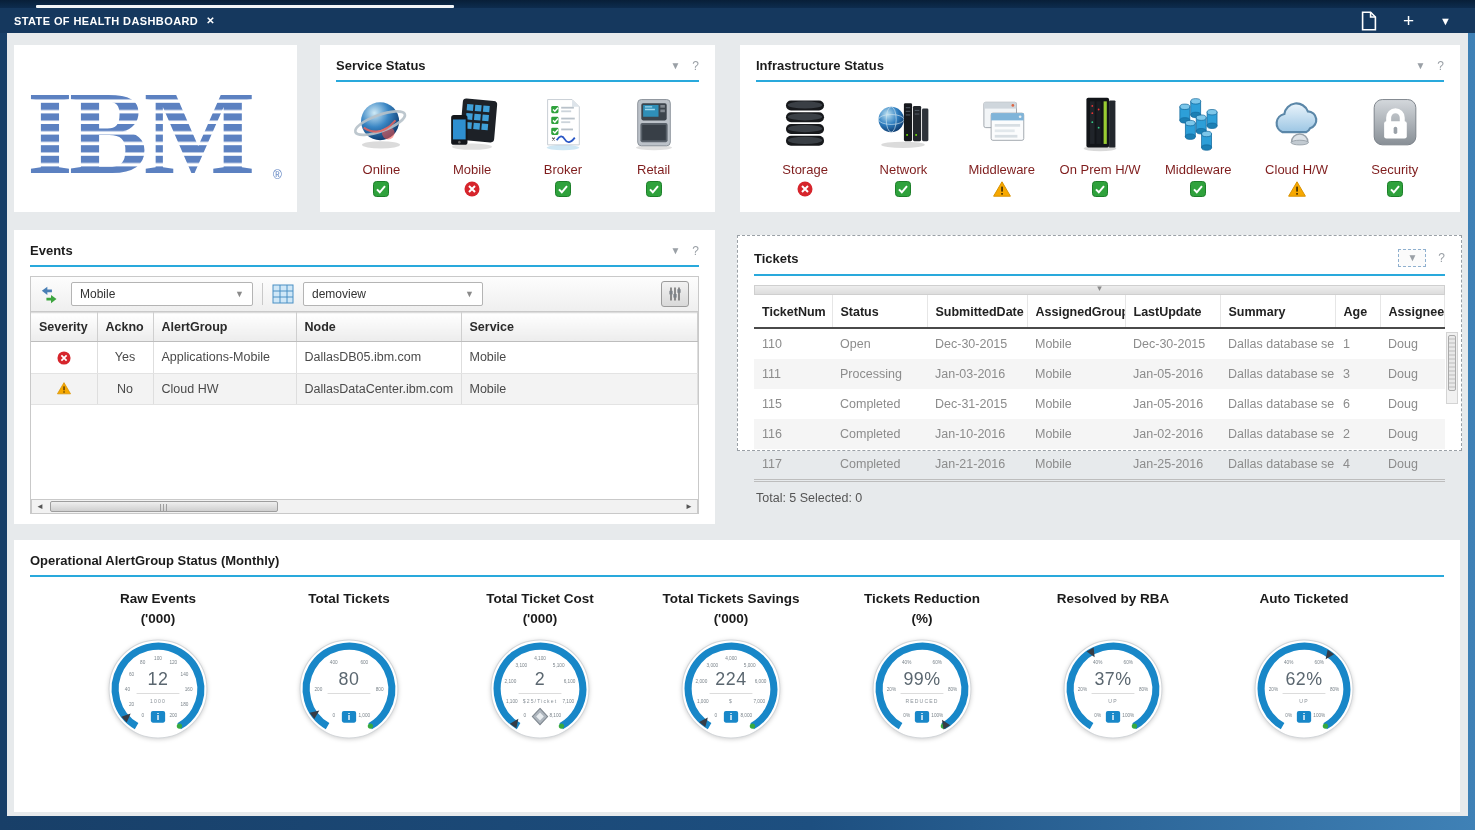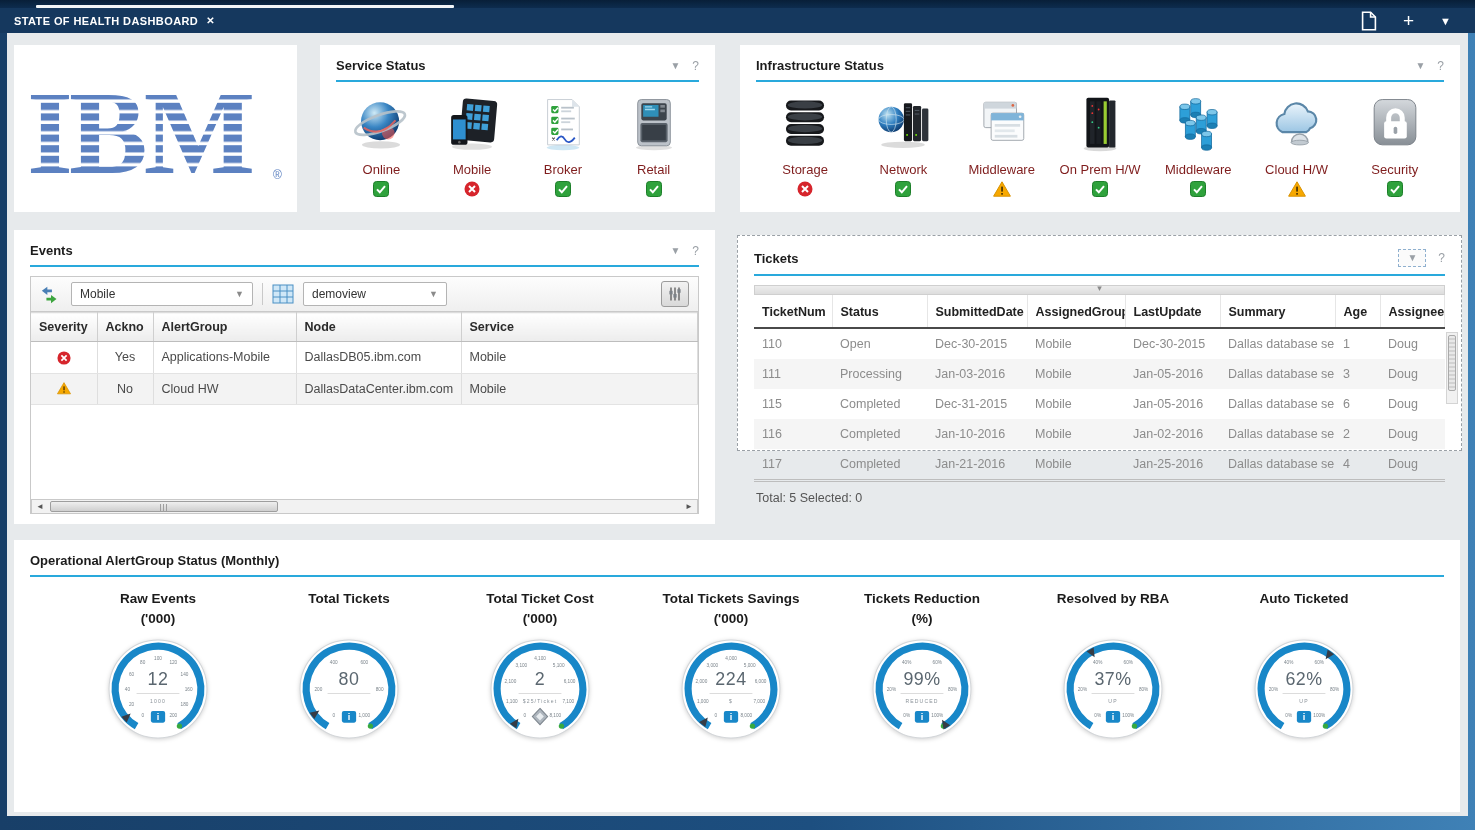--- a/index.html
+++ b/index.html
@@ -53,21 +53,21 @@
   .status-badge svg{height:16px;width:18px;}
 
   
   .toolbar{margin-top:9px;height:36px;background:linear-gradient(#fdfdfd,#efefef);border:1px solid #c9c9c9;
            display:flex;align-items:center;gap:9px;padding:0 9px;flex:0 0 auto;}
   .select{height:24px;border:1px solid #b4b4b4;border-radius:2px;background:#fff;display:flex;align-items:center;
           padding:0 8px;font-size:12px;color:#333;cursor:pointer;}
   .select .sel-caret{margin-left:auto;color:#8a8a8a;font-size:9px;}
   .select .sel-caret::before{content:"▼";}
   .sel-filter{width:182px;}
-  .sel-view{width:144px;}
+  .sel-view{width:180px;}
   .tb-divider{width:1px;height:22px;background:#c9c9c9;}
   .tb-btn{width:28px;height:26px;border:1px solid #9b9b9b;border-radius:3px;background:linear-gradient(#f2f2f2,#d9d9d9);
           display:flex;align-items:center;justify-content:center;cursor:pointer;}
   .tb-spacer{flex:1;}
 
   
   table{border-collapse:collapse;width:100%;table-layout:fixed;}
   .ev-table-wrap{border-left:1px solid #c9c9c9;border-right:1px solid #c9c9c9;flex:1;display:flex;flex-direction:column;}
   .ev-table th{background:linear-gradient(#ffffff,#ececec);border-right:1px solid #cfcfcf;border-bottom:1px solid #bdbdbd;border-top:1px solid #dcdcdc;
                font-size:12.5px;color:#2b2b2b;text-align:left;padding:7px 8px;font-weight:bold;}

